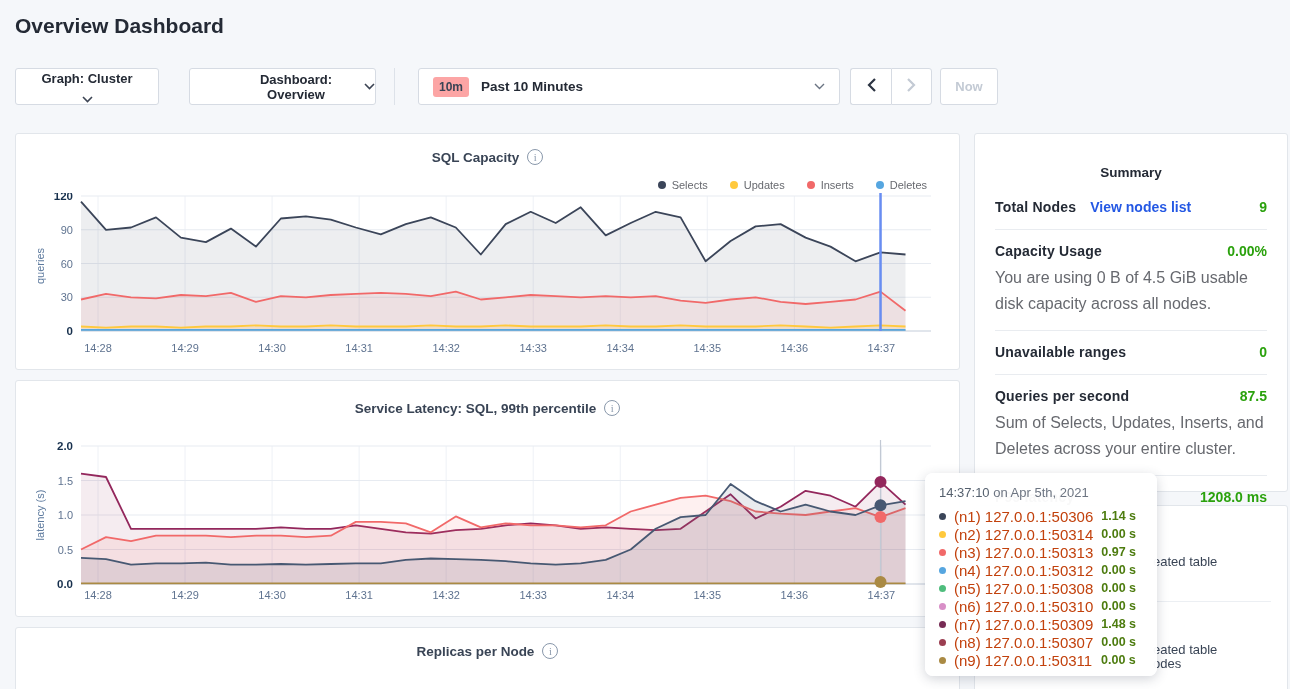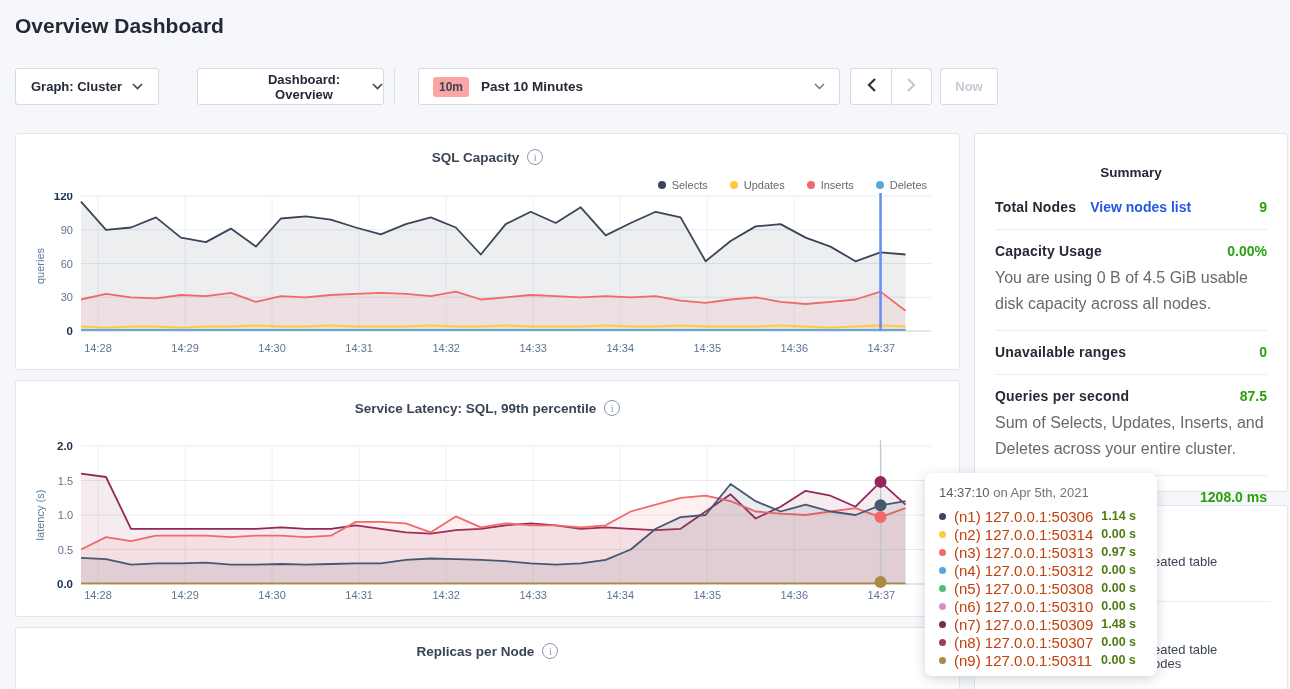--- a/index.html
+++ b/index.html
@@ -7,22 +7,22 @@
   .page { position:relative; width:1290px; height:689px; overflow:hidden; background:#f5f7fa; }
 
   .page-title { position:absolute; left:15px; top:14px; font-size:21px; font-weight:600; color:#242a35; }
 
   
   .dd, .timepicker, .arrow, .now-btn {
     background:#fff; border:1px solid #d6dbe3; border-radius:3px; height:37px;
     font-family:"Liberation Sans", sans-serif; font-size:13px; font-weight:bold; color:#242a35; cursor:pointer;
   }
   .dd { position:absolute; top:68px; display:flex; align-items:center; justify-content:center; gap:10px; }
-  .dd-graph { left:15px; width:144px; }
-  .dd-dash { left:197px; width:187px;padding-left:48px; }
+  .dd-graph { left:15px; width:144px;flex-direction:column; }
+  .dd-dash { left:189px; width:187px;padding-left:48px; }
   .chev { display:inline-flex; color:#3c4454; }
   .chev.gray { color:#6b7483; }
   .vdiv { position:absolute; left:394px; top:68px; width:1px; height:37px; background:#dde2e9; }
   .timepicker { position:absolute; left:418px; top:68px; width:422px; display:flex; align-items:center; padding:0 14px; gap:12px; text-align:left; }
   .time-badge { background:#fca5a5; border-radius:3px; padding:3px 6px; font-size:12px; font-weight:bold; color:#394455; }
   .time-label { flex:1; font-size:13.5px; }
   .arrow-group { position:absolute; left:850px; top:68px; display:flex; }
   .arrow { width:41px; display:flex; align-items:center; justify-content:center; }
   .arrow.prev { border-radius:3px 0 0 3px; border-right:none; color:#2c3442; }
   .arrow.next { border-radius:0 3px 3px 0; color:#c3cad4; cursor:default; }

